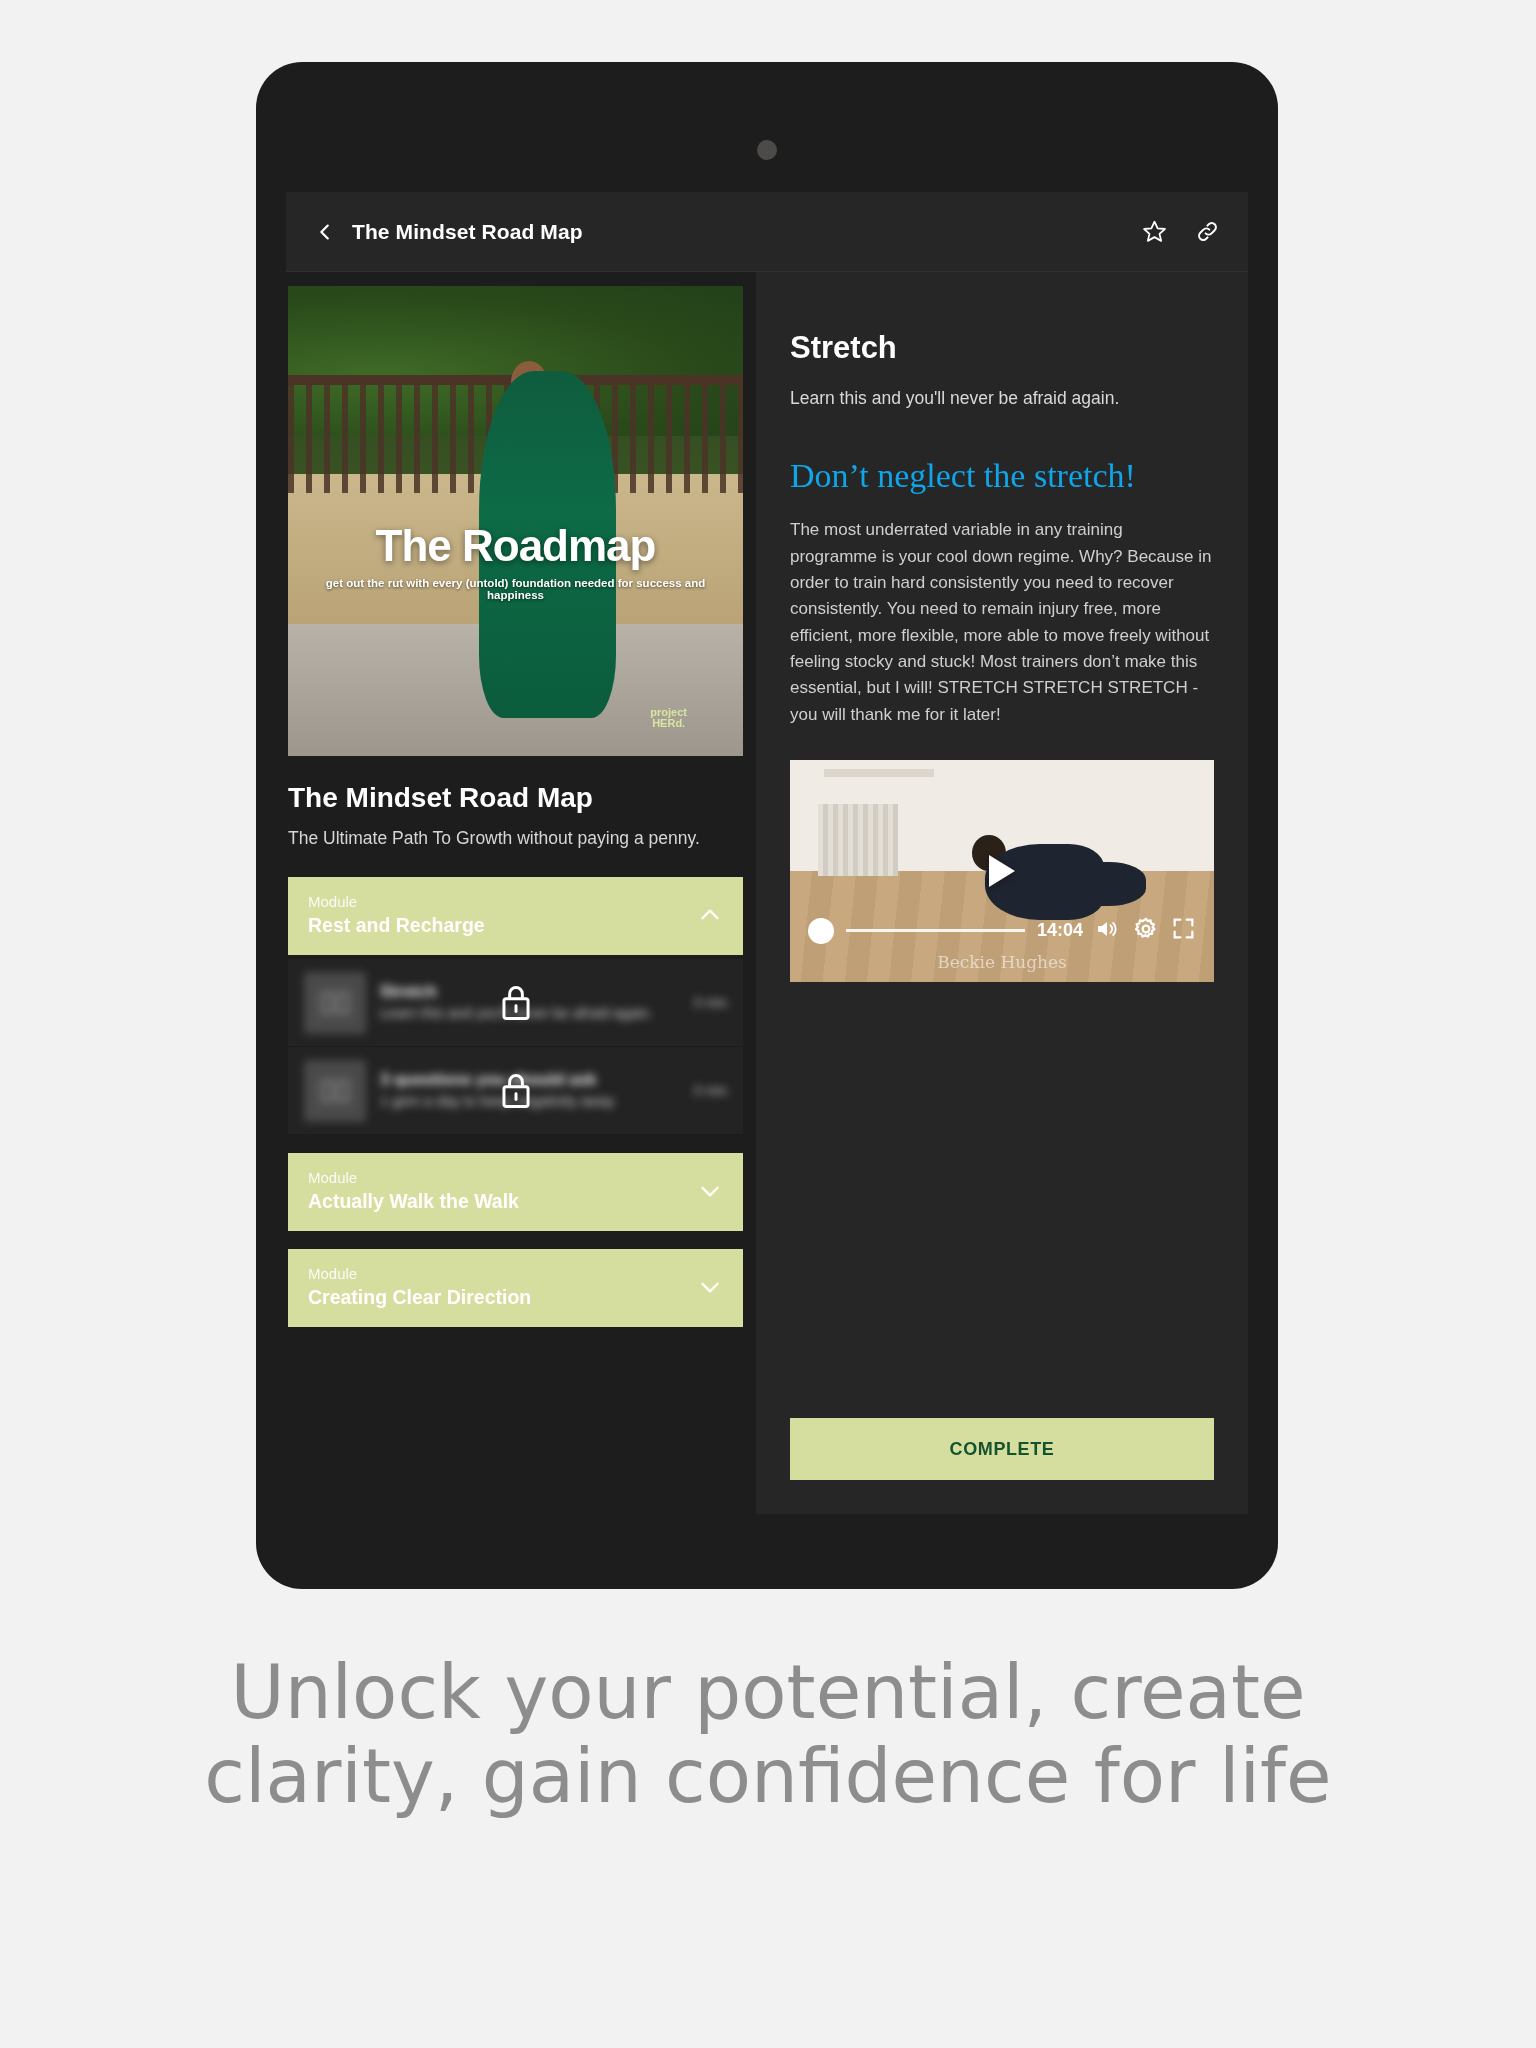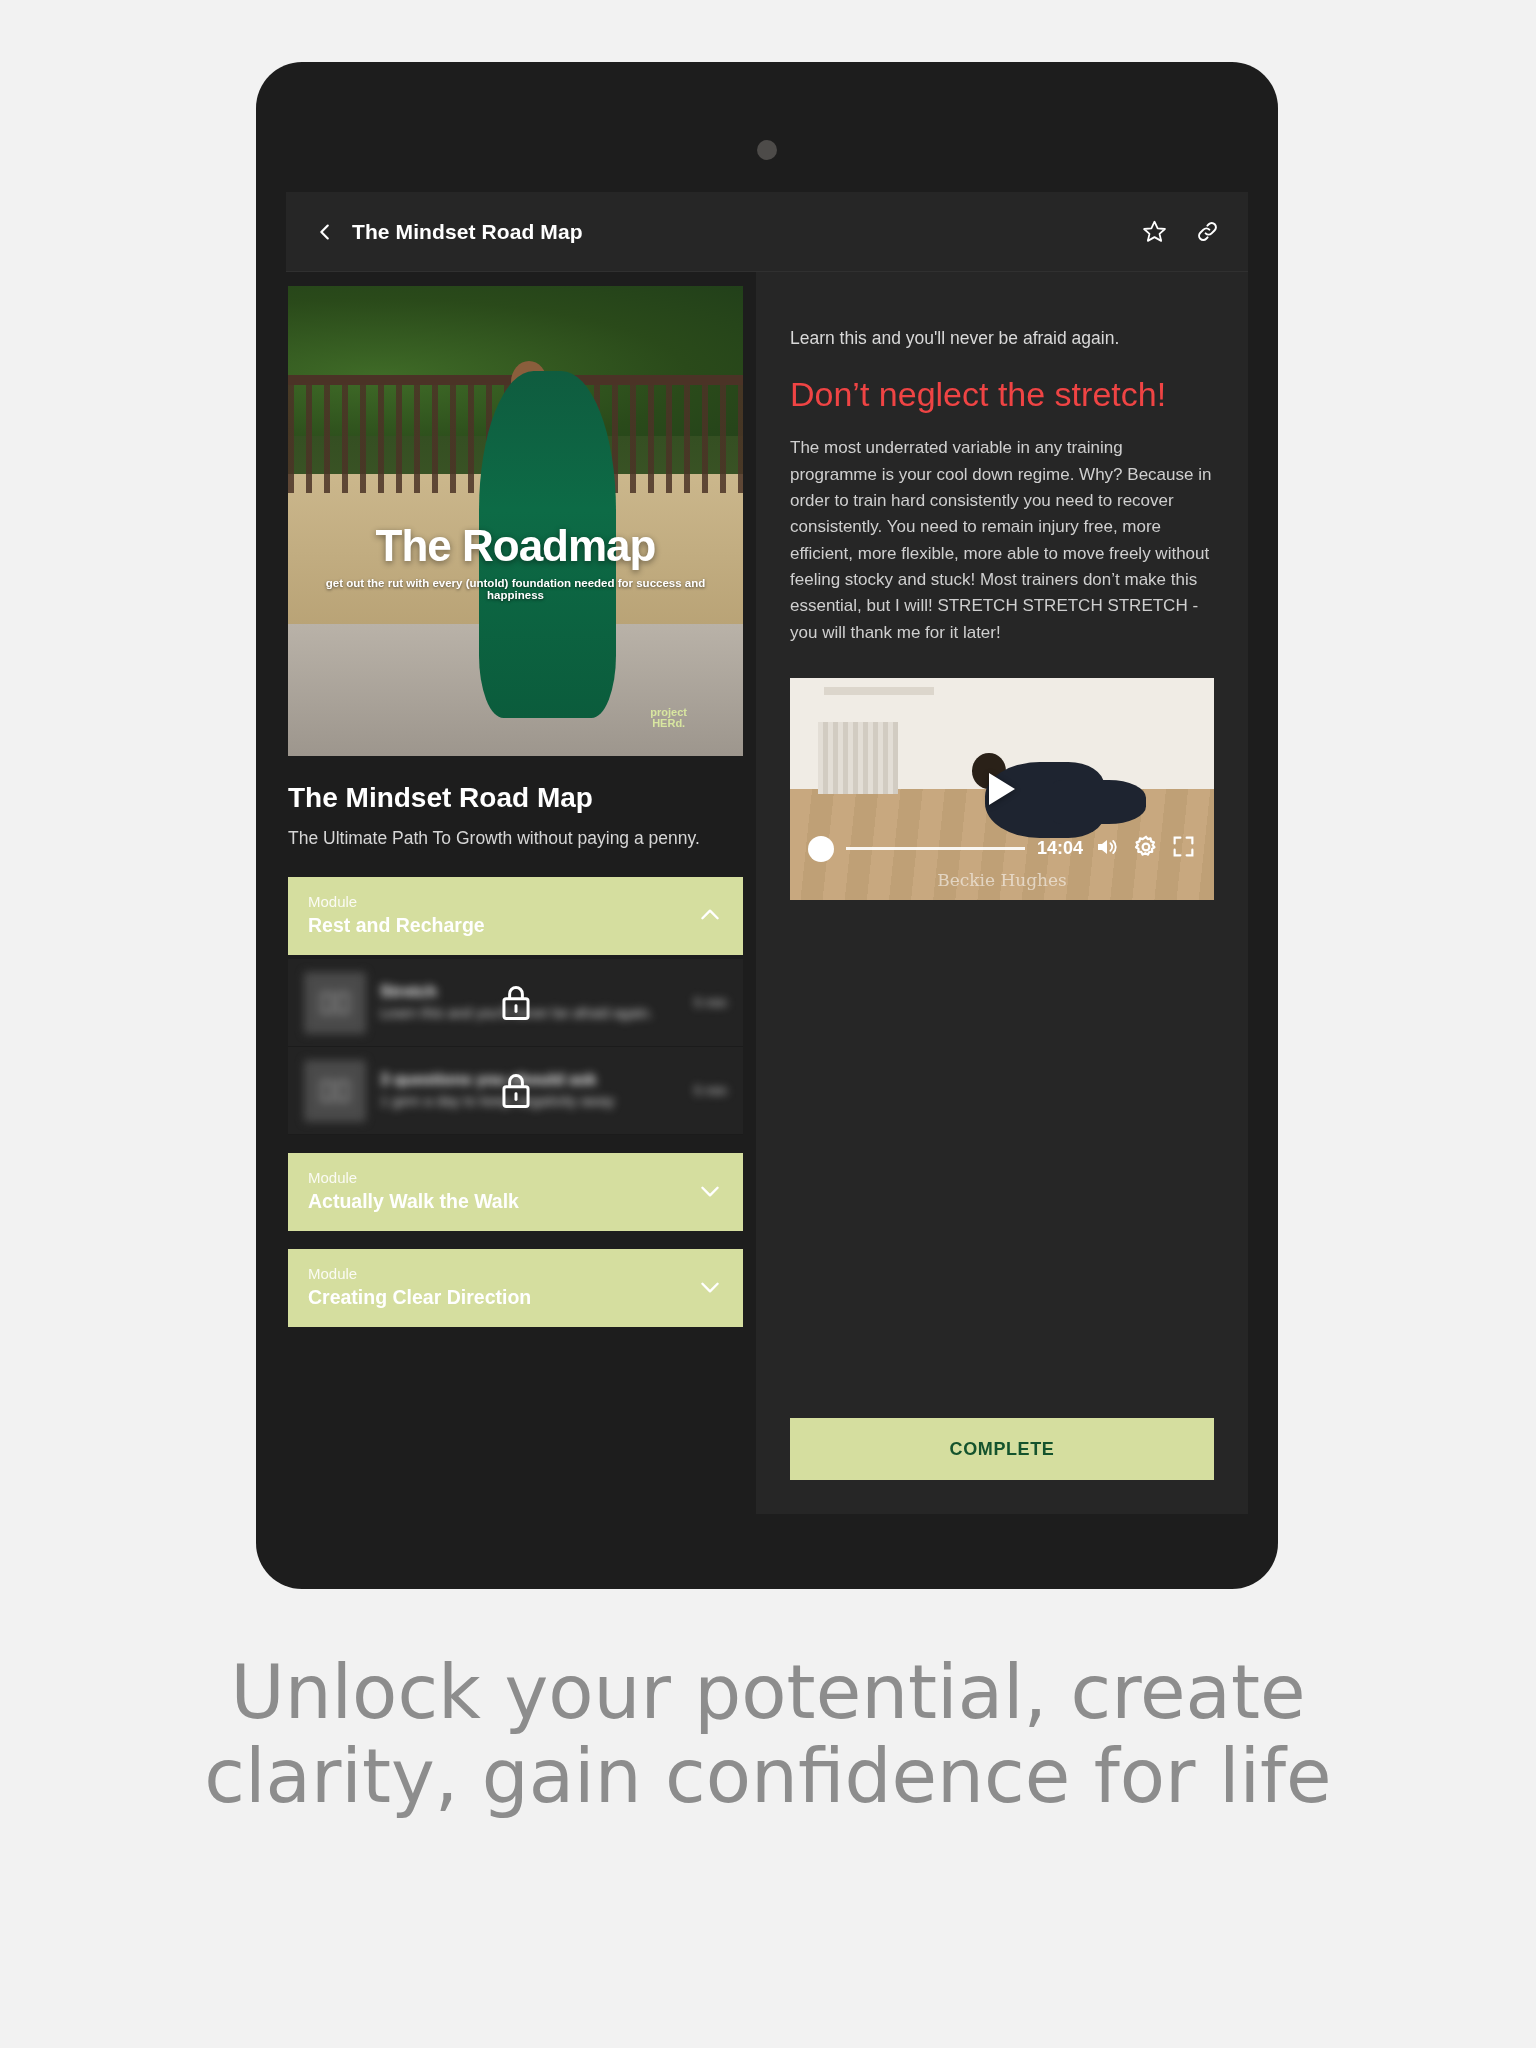--- a/index.html
+++ b/index.html
@@ -176,21 +176,21 @@
   }
   .badge-time-label { color:#fff; font-size:16px; padding: 0 14px 0 12px; }
   .badge-link {
     width: 40px; height: 38px; background:#d5de9f;
     display:flex; align-items:center; justify-content:center;
   }
 
   .r-title { color:#fff; font-size:31px; font-weight:bold; margin-top: 24px; }
   .r-sub { color:#d9d9d9; font-size:17.5px; margin-top: 22px; }
   .r-heading {
-    color:#ef4444; font-size:34px; line-height:1.24; margin-top: 24px; font-weight: normal;
+    color:#0ea5e9; font-size:34px; line-height:1.24; margin-top: 46px; font-weight: normal; font-family: Liberation Serif, serif;
   }
   .r-body { color:#cfcfcf; font-size:17px; line-height:1.55; margin-top: 20px; }
 
   .video {
     position:relative; margin-top: 32px;
     height: 222px; width: 100%;
     background: linear-gradient(#efe7dc 0%, #e6dccd 48%, #cdb79a 49%, #c0a480 100%);
     overflow:hidden;
   }
   .v-wall { position:absolute; left:0; top:0; width:100%; height:50%; background:#f0ece5; }
@@ -395,20 +395,21 @@
                 </span>
               </div>
 
             </div>
           </div>
         </div>
 
         <div class="right-col">
 
 
+          <div class="r-title">Stretch</div>
           <div class="r-sub">Learn this and you'll never be afraid again.</div>
 
           <div class="r-heading">Don’t neglect the stretch!</div>
           <div class="r-body">The most underrated variable in any training programme is your cool down regime. Why? Because in order to train hard consistently you need to recover consistently. You need to remain injury free, more efficient, more flexible, more able to move freely without feeling stocky and stuck! Most trainers don’t make this essential, but I will! STRETCH STRETCH STRETCH - you will thank me for it later!</div>
 
           <div class="video">
             <div class="v-wall"></div>
             <div class="v-floor"></div>
             <div class="v-rad"></div>
             <div class="v-bars"></div>

